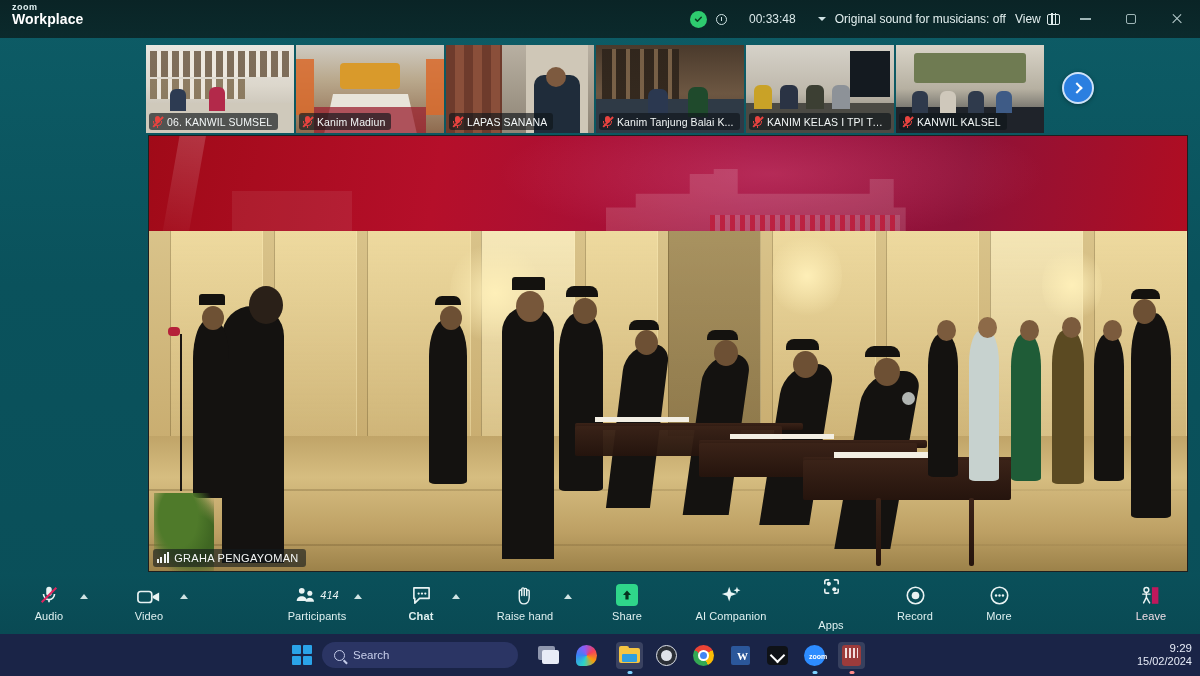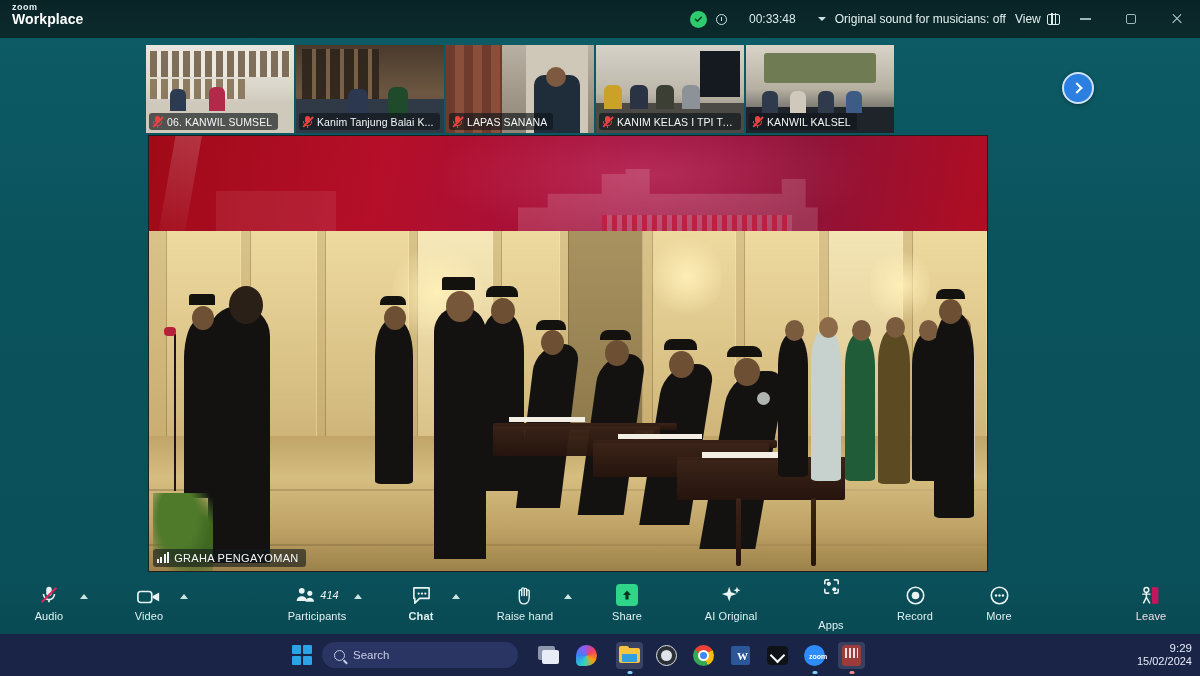--- a/index.html
+++ b/index.html
@@ -79,21 +79,21 @@
 
   .nextpage{
     position:absolute; left:1062px; top:72px; width:32px;height:32px;border-radius:50%;
     background:#2b7fe0; border:2px solid #cfe2f8; display:flex;align-items:center;justify-content:center;
     box-shadow:0 1px 4px rgba(0,0,0,.35);
   }
   .nextpage .a{ width:8px;height:8px;border-right:2.4px solid #fff;border-top:2.4px solid #fff;transform:rotate(45deg);margin-left:-3px;}
 
   
   #stage{
-    position:absolute; left:148px; top:135px; width:840px; height:437px;
+    position:absolute; left:148px; top:135px; width:1040px; height:437px;
     background:#000; overflow:hidden; border:1px solid rgba(255,255,255,.12);text-align:right;
   }
   
   .banner{
     position:absolute; left:0; top:0; width:100%; height:95px;
     background:linear-gradient(100deg,#a00a18 0%, #b50f2a 28%, #9e1140 58%, #8e1238 78%, #b00d22 100%);
     overflow:hidden;
   }
   .banner .bldg{
     position:absolute; left:44%; bottom:0; width:300px; height:62px;
@@ -256,54 +256,72 @@
         <span class="micmute">
             <i class="body"></i>
             <i class="arc"></i>
             <i class="stem"></i>
             <i class="slash"></i>
           </span>
         <span class="nm">06. KANWIL SUMSEL</span>
       </div>
     </div>
 
+    <div class="thumb">
+      <div class="scene" style="background:linear-gradient(180deg,#cfcbc2 0%,#b9a88c 40%,#8e6a4e 100%);">
+        <div style="position:absolute;left:30%;top:18px;width:40%;height:26px;background:#d99a2b;border-radius:4px;"></div>
+        <div style="position:absolute;left:0;top:14px;width:12%;height:56px;background:#d96a2b;opacity:.85;"></div>
+        <div style="position:absolute;right:0;top:14px;width:12%;height:56px;background:#d96a2b;opacity:.85;"></div>
+        <div style="position:absolute;left:22%;bottom:0;width:56%;height:42px;background:#e8e4da;transform:perspective(60px) rotateX(18deg);"></div>
+        <div style="position:absolute;left:12%;bottom:0;width:76%;height:26px;background:#9b2230;opacity:.75;"></div>
+      </div>
+      <div class="namepill">
+        <span class="micmute">
+            <i class="body"></i>
+            <i class="arc"></i>
+            <i class="stem"></i>
+            <i class="slash"></i>
+          </span>
+        <span class="nm">Kanim Madiun</span>
+      </div>
+    </div>
+
+    <div class="thumb">
+      <div class="scene" style="background:linear-gradient(180deg,#b8b0a2 0%,#8f8576 100%);">
+        <div style="position:absolute;left:0;top:0;width:38%;height:100%;background:repeating-linear-gradient(90deg,#6e3b2c 0 9px,#8a4f3a 9px 18px);"></div>
+        <div style="position:absolute;right:6px;top:0;width:42%;height:100%;background:#cfc7b7;"></div>
+        <div style="position:absolute;right:14px;top:30px;width:46px;height:58px;background:#1f2c3a;border-radius:10px 10px 0 0;"></div>
+        <div style="position:absolute;right:28px;top:22px;width:20px;height:20px;border-radius:50%;background:#7d5a3f;"></div>
+      </div>
+      <div class="namepill">
+        <span class="micmute">
+            <i class="body"></i>
+            <i class="arc"></i>
+            <i class="stem"></i>
+            <i class="slash"></i>
+          </span>
+        <span class="nm">LAPAS SANANA</span>
+      </div>
+    </div>
 
     <div class="thumb">
       <div class="scene" style="background:linear-gradient(180deg,#4a3a2c 0%,#6d5742 55%,#554132 100%);">
         <div style="position:absolute;left:6px;top:4px;width:52%;height:52px;background:repeating-linear-gradient(90deg,#2e241b 0 10px,#7a6248 10px 14px);opacity:.9;"></div>
         <div style="position:absolute;left:0;bottom:0;width:100%;height:34px;background:#2f3a46;"></div>
         <div style="position:absolute;left:52px;bottom:18px;width:20px;height:26px;background:#2b3850;border-radius:7px 7px 0 0;"></div>
         <div style="position:absolute;left:92px;bottom:16px;width:20px;height:30px;background:#1f4a2c;border-radius:7px 7px 0 0;"></div>
       </div>
       <div class="namepill">
         <span class="micmute">
             <i class="body"></i>
             <i class="arc"></i>
             <i class="stem"></i>
             <i class="slash"></i>
           </span>
         <span class="nm">Kanim Tanjung Balai K...</span>
-      </div>
-    </div>
-
-    <div class="thumb">
-      <div class="scene" style="background:linear-gradient(180deg,#b8b0a2 0%,#8f8576 100%);">
-        <div style="position:absolute;left:0;top:0;width:38%;height:100%;background:repeating-linear-gradient(90deg,#6e3b2c 0 9px,#8a4f3a 9px 18px);"></div>
-        <div style="position:absolute;right:6px;top:0;width:42%;height:100%;background:#cfc7b7;"></div>
-        <div style="position:absolute;right:14px;top:30px;width:46px;height:58px;background:#1f2c3a;border-radius:10px 10px 0 0;"></div>
-        <div style="position:absolute;right:28px;top:22px;width:20px;height:20px;border-radius:50%;background:#7d5a3f;"></div>
-      </div>
-      <div class="namepill">
-        <span class="micmute">
-            <i class="body"></i>
-            <i class="arc"></i>
-            <i class="stem"></i>
-            <i class="slash"></i>
-          </span>
-        <span class="nm">LAPAS SANANA</span>
       </div>
     </div>
 
     <div class="thumb">
       <div class="scene" style="background:linear-gradient(180deg,#d6d2c9 0%,#bdb7aa 55%,#6f6a60 100%);">
         <div style="position:absolute;right:4px;top:6px;width:40px;height:46px;background:#141a20;"></div>
         <div style="position:absolute;left:0;bottom:0;width:100%;height:30px;background:#4b4a44;"></div>
         <div style="position:absolute;left:8px;bottom:24px;width:18px;height:24px;background:#c9a227;border-radius:6px 6px 0 0;"></div>
         <div style="position:absolute;left:34px;bottom:24px;width:18px;height:24px;background:#2a3344;border-radius:6px 6px 0 0;"></div>
         <div style="position:absolute;left:60px;bottom:24px;width:18px;height:24px;background:#3c3f33;border-radius:6px 6px 0 0;"></div>
@@ -544,21 +562,21 @@
       <span class="lbl">Share</span>
     </div>
 
     <div class="tool" style="margin-left:34px;min-width:86px;">
       <span class="ico">
         <svg width="22" height="22" viewBox="0 0 24 24">
           <path d="M10 3 L12 9 L18 11 L12 13 L10 19 L8 13 L2 11 L8 9 Z" fill="#eaf6f6"></path>
           <path d="M18.5 3 L19.5 5.8 L22.3 6.8 L19.5 7.8 L18.5 10.6 L17.5 7.8 L14.7 6.8 L17.5 5.8 Z" fill="#eaf6f6"></path>
         </svg>
       </span>
-      <span class="lbl">AI Original</span>
+      <span class="lbl">AI Companion</span>
     </div>
 
     <div class="tool" style="margin-left:30px;justify-content:space-between;">
       <span class="ico">
         <svg width="21" height="21" viewBox="0 0 22 22">
           <path d="M4 8V5.5A1.5 1.5 0 0 1 5.5 4H8 M14 4h2.5A1.5 1.5 0 0 1 18 5.5V8 M18 14v2.5a1.5 1.5 0 0 1-1.5 1.5H14 M8 18H5.5A1.5 1.5 0 0 1 4 16.5V14" stroke="#e9f3f3" stroke-width="1.7" fill="none" stroke-linecap="round"></path>
           <circle cx="8.2" cy="8.2" r="2.2" fill="#e9f3f3"></circle>
           <circle cx="14" cy="14" r="2.2" fill="#e9f3f3"></circle>
         </svg>
       </span>

